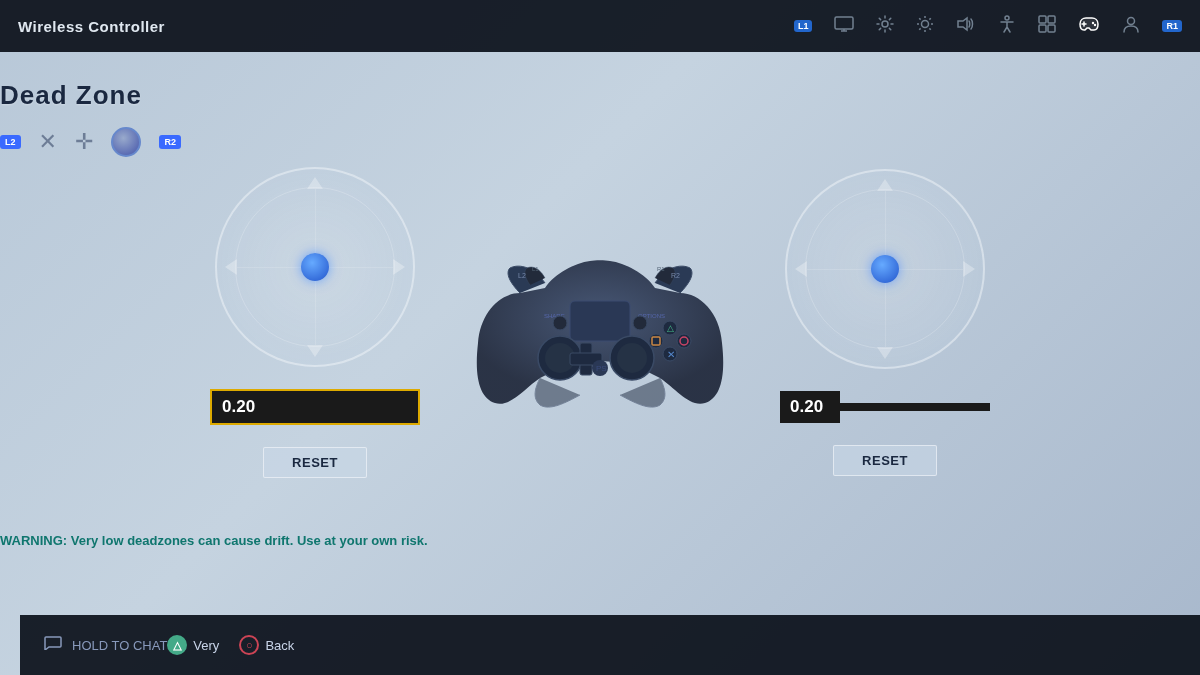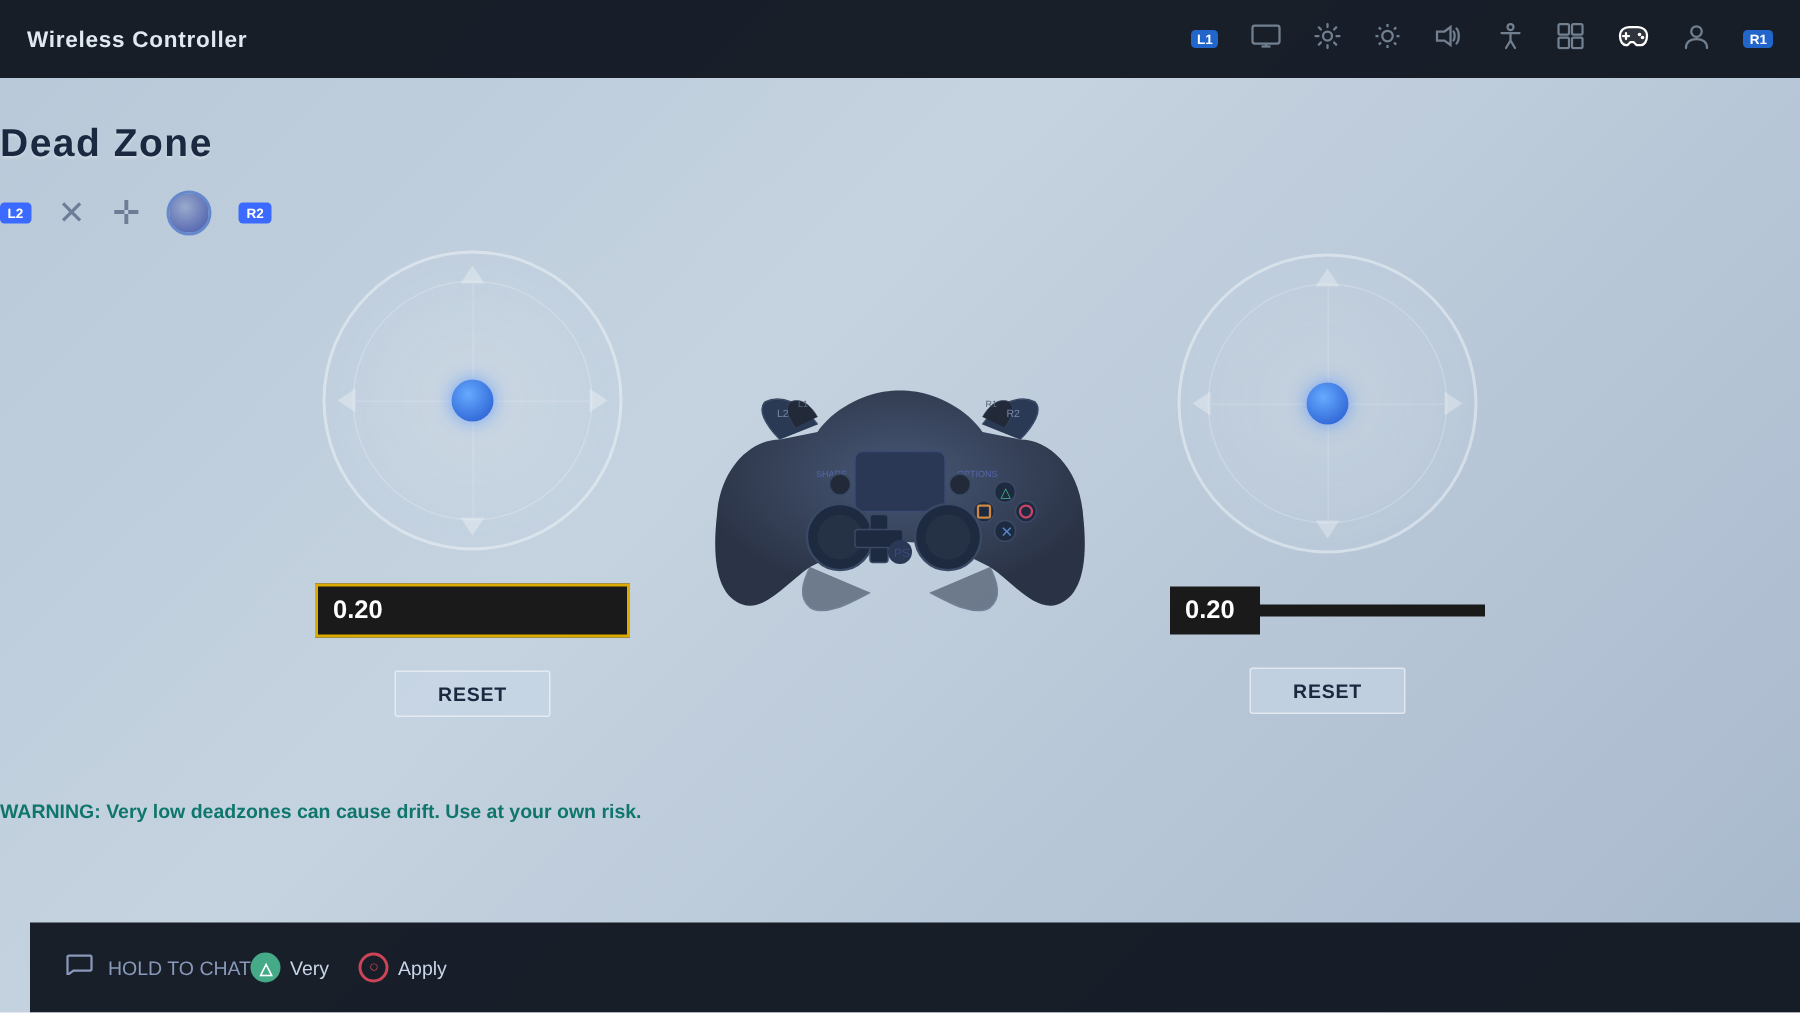--- a/index.html
+++ b/index.html
@@ -547,16 +547,16 @@
     <span>HOLD TO CHAT</span>
   </div>
 
   <div class="bottom-actions">
     <div class="bottom-action">
       <div class="action-btn-circle btn-triangle">△</div>
       <span>Very</span>
     </div>
     <div class="bottom-action">
       <div class="action-btn-circle btn-circle">○</div>
-      <span>Apply</span>
+      <span>Back</span>
     </div>
   </div>
 </div>
 
 </body></html>

